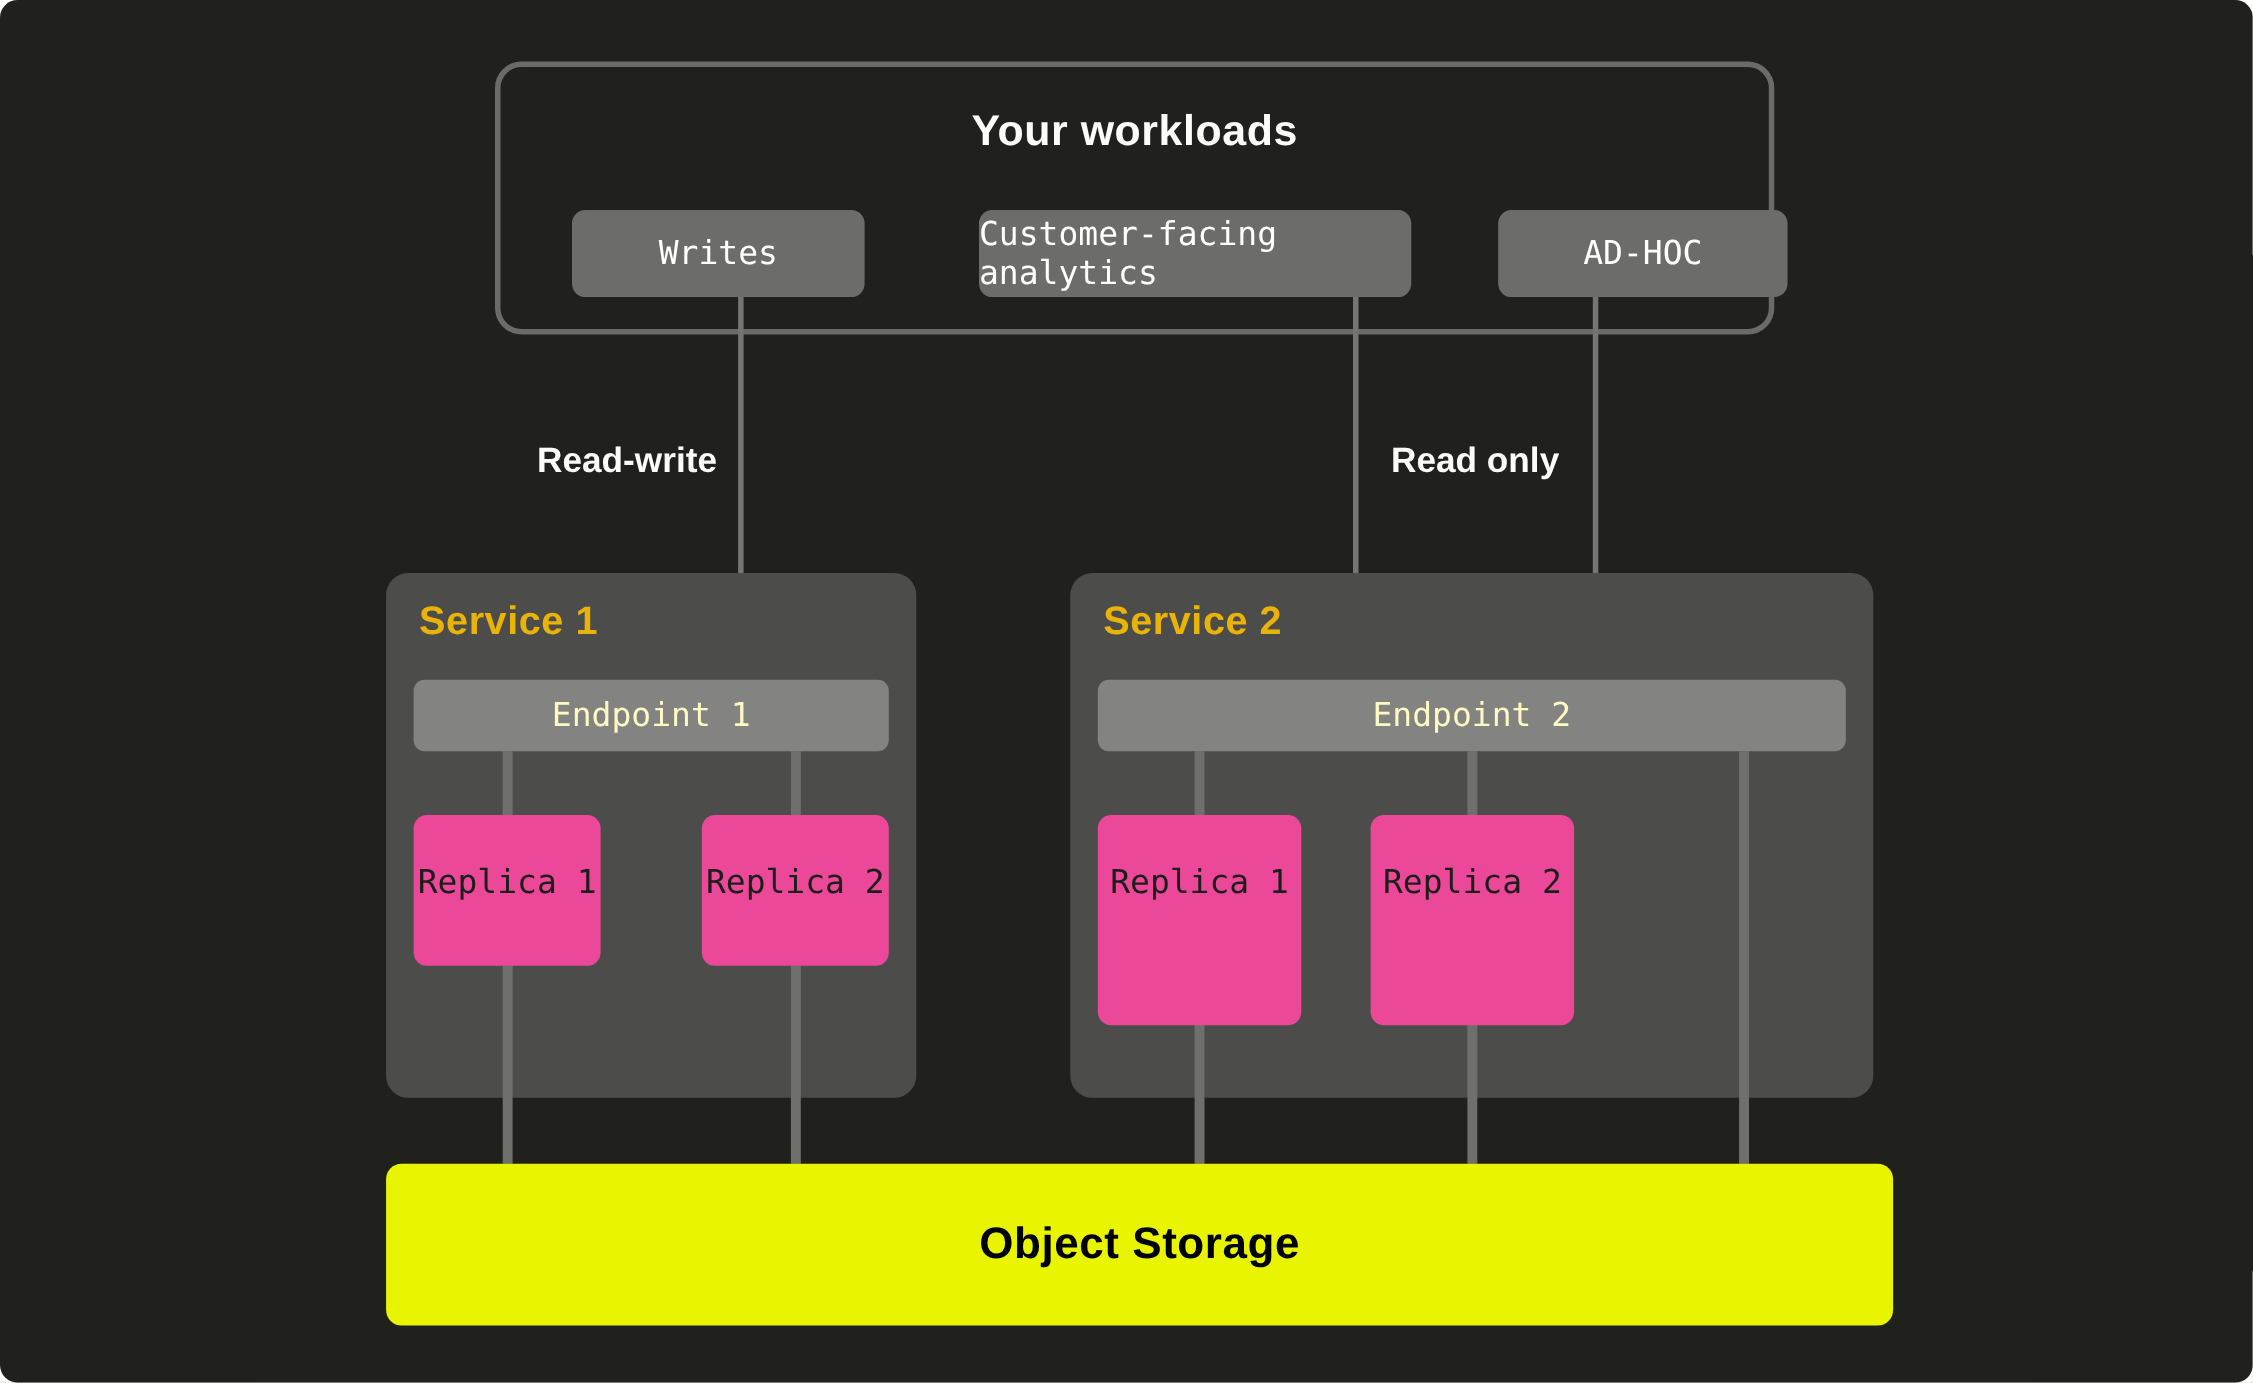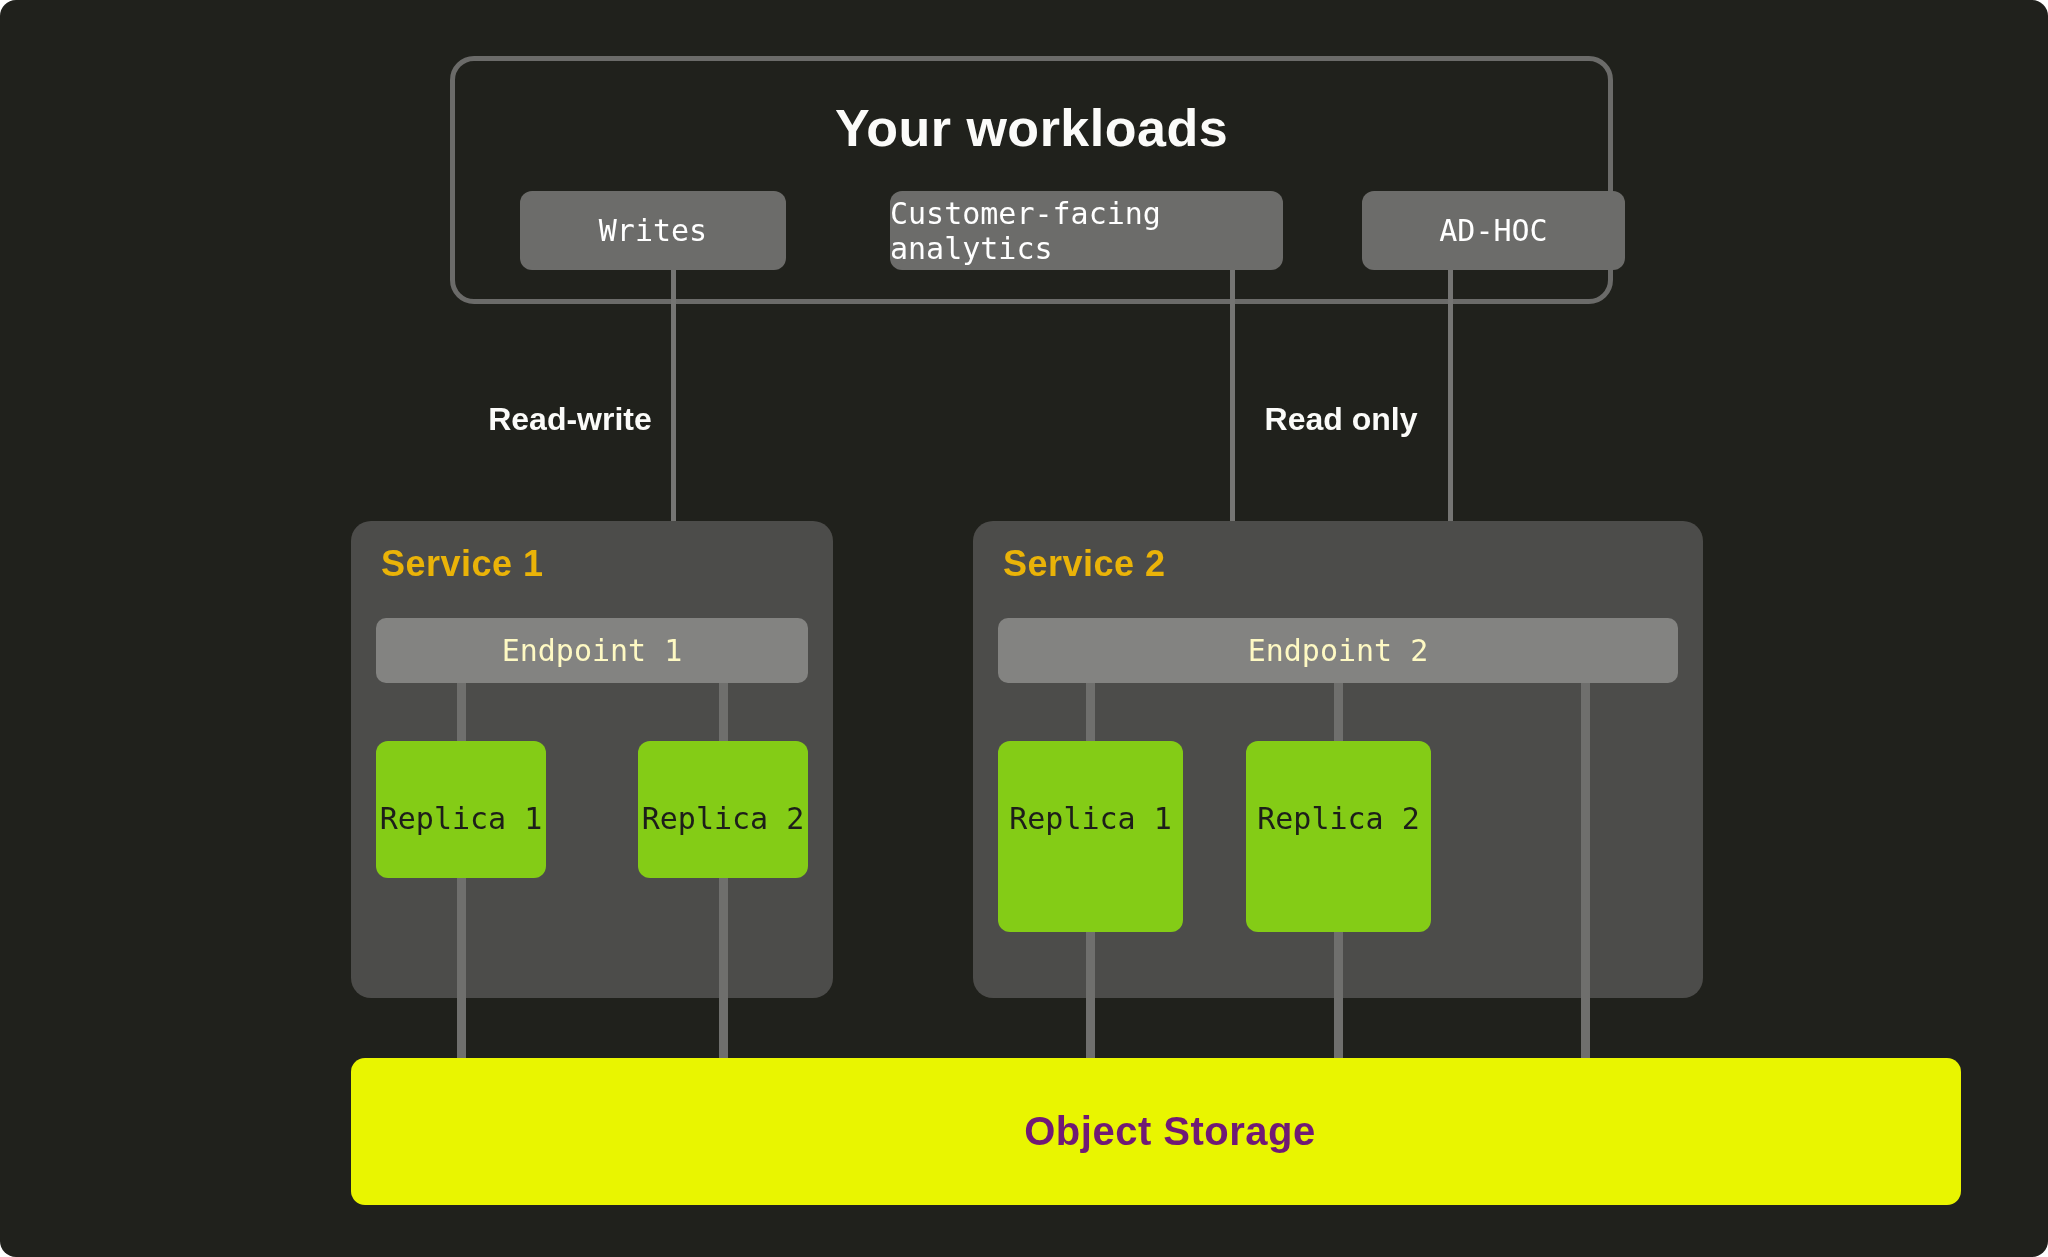--- a/index.html
+++ b/index.html
@@ -8,21 +8,21 @@
     border-radius:16px;overflow:hidden;
     font-family:"Liberation Sans",sans-serif;
   }
   
   .workloads-box{
     position:absolute;left:450px;top:56px;width:1163px;height:248px;
     border:5px solid #6b6b69;border-radius:24px;box-sizing:border-box;
   }
   .workloads-title{
     position:absolute;left:450px;top:98px;width:1163px;text-align:center;
-    color:#fbfbf9;font-size:52px;font-weight:bold;letter-spacing:.5px;
+    color:#fbfbf9;font-size:39px;font-weight:bold;letter-spacing:.5px;
   }
   .pill{
     position:absolute;top:191px;height:79px;border-radius:12px;background:#6c6c6a;
     display:flex;align-items:center;justify-content:center;
     color:#ffffff;font-family:"DejaVu Sans Mono",monospace;font-size:30px;margin-left:40px;
   }
   .pill-writes{left:480px;width:266px;}
   .pill-analytics{left:850px;width:393px;}
   .pill-adhoc{left:1322px;width:263px;}
   .arrow-line{position:absolute;width:5px;top:270px;height:318px;background:#757573;}
@@ -60,37 +60,37 @@
   }
   .endpoint{
     position:absolute;top:97px;height:65px;border-radius:10px;background:#838381;z-index:3;
     display:flex;align-items:center;justify-content:center;
     color:#fef9c3;font-family:"DejaVu Sans Mono",monospace;font-size:30px;
   }
   .endpoint-1{left:376px;width:432px;}
   .endpoint-2{left:998px;width:680px;}
   .ep-abs{top:618px;position:absolute;}
   .replica{
-    position:absolute;top:741px;background:#84cc16;border-radius:12px;z-index:3;
-    display:flex;justify-content:center;align-items:flex-start;padding-top:60px;box-sizing:border-box;
+    position:absolute;top:741px;background:#ec4899;border-radius:12px;z-index:3;
+    display:flex;justify-content:center;align-items:flex-start;padding-top:44px;box-sizing:border-box;
     color:#1d1e1a;font-family:"DejaVu Sans Mono",monospace;font-size:30px;white-space:nowrap;
   }
   .rep-s1{height:137px;width:170px;}
   .rep-s2{height:191px;width:185px;}
   .s1r1{left:376px;}
   .s1r2{left:638px;}
   .s2r1{left:998px;}
   .s2r2{left:1246px;}
   .s2r3{left:1493px;}
   
   .storage{
-    position:absolute;left:351px;top:1058px;width:1582px;height:147px;
+    position:absolute;left:351px;top:1058px;width:1370px;height:147px;
     border-radius:14px;z-index:3;
     display:flex;align-items:center;justify-content:center;
-    color:#701a75;font-size:40px;font-weight:bold;letter-spacing:.5px;padding-left:28px;
+    color:#000000;font-size:40px;font-weight:bold;letter-spacing:.5px;
   }
 </style>
 </head>
 <body>
 
 <div class="canvas">
 
   <div class="workloads-box"></div>
   <div class="workloads-title">Your workloads</div>
 

